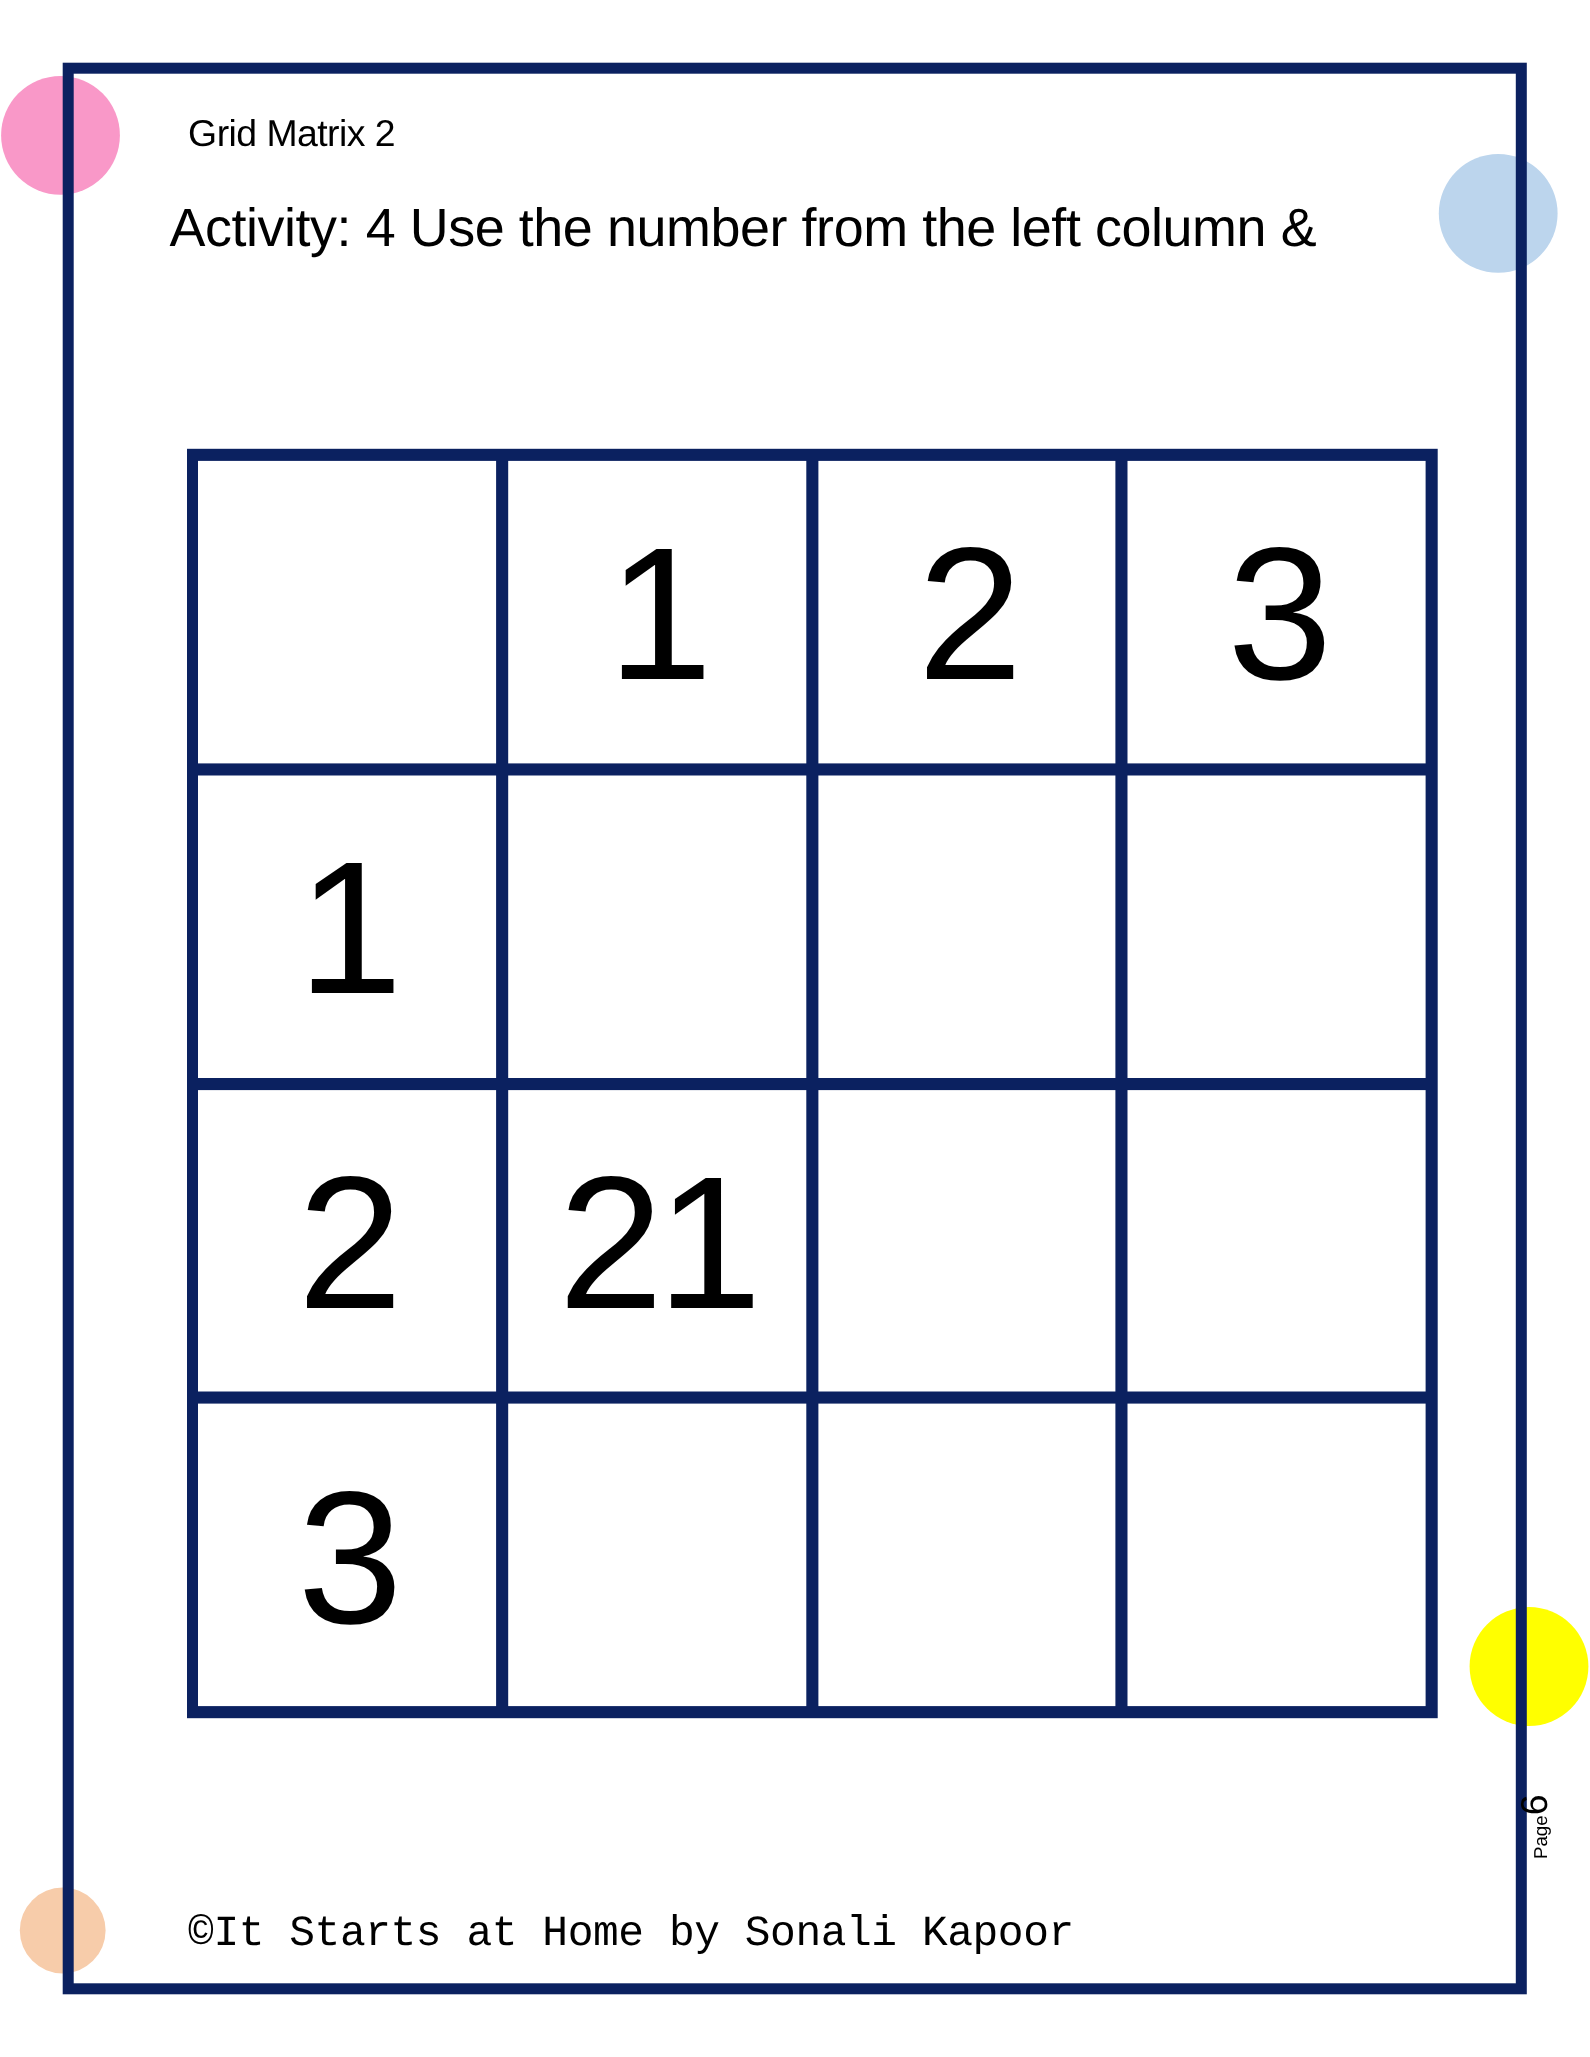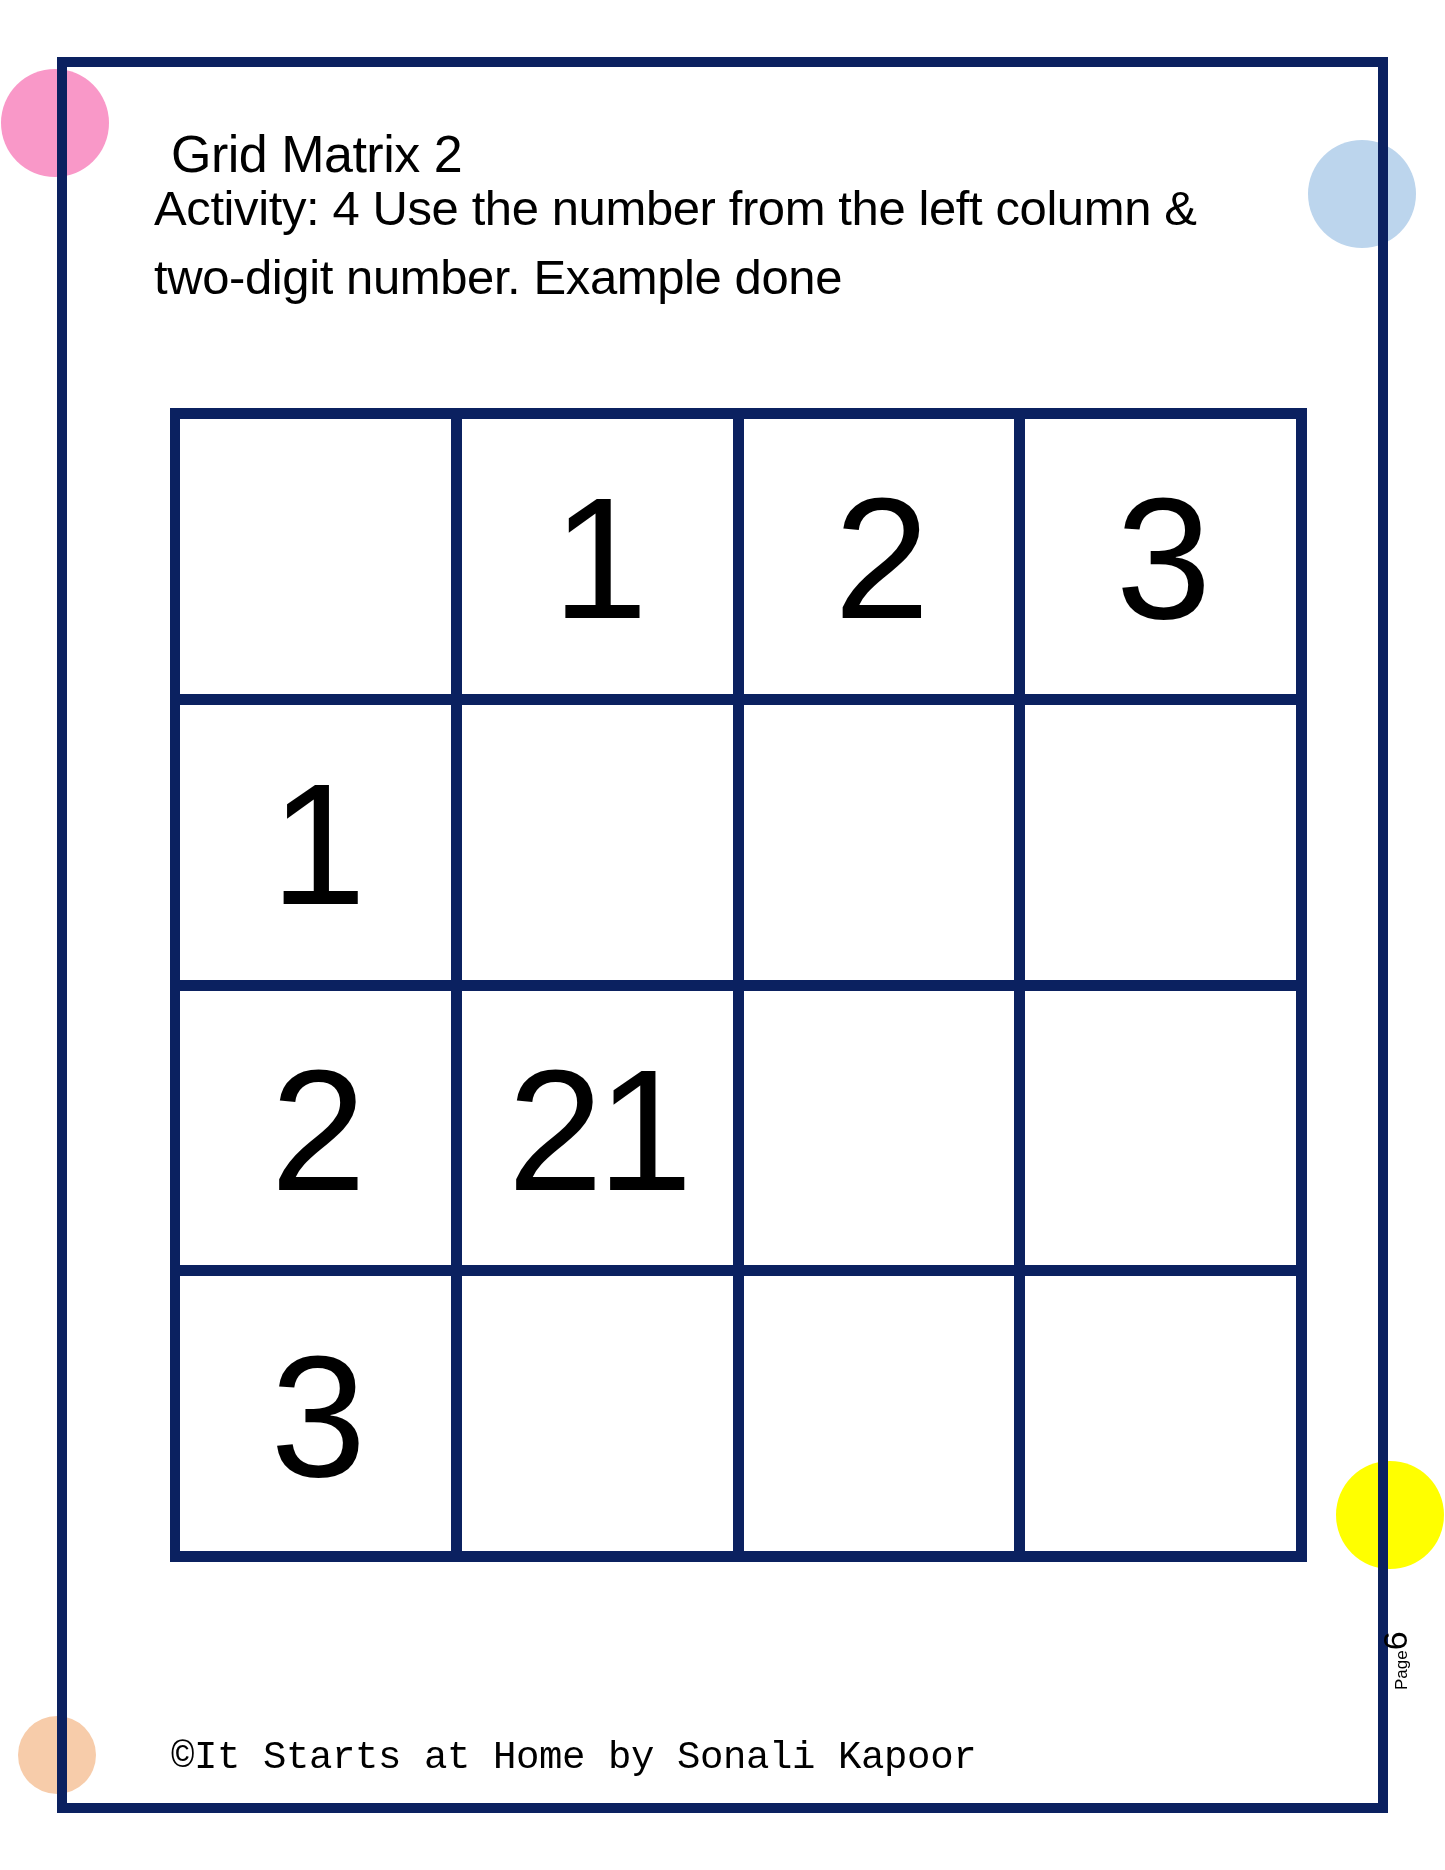--- a/index.html
+++ b/index.html
@@ -27,26 +27,25 @@
     width: 1331px;
     height: 1756px;
     box-sizing: border-box;
     border: 10px solid #0b2160;
     z-index: 2;
   }
   .title {
     position: absolute;
     left: 171px;
     top: 92px;
-    font-size: 52px;
+    font-size: 34px;
     line-height: 60px;
     white-space: nowrap;
     z-index: 3;
     letter-spacing: -0.5px;
-    margin-top: 32px;
   }
   .instructions {
     position: absolute;
     left: 154px;
     top: 174px;
     width: 1120px;
     font-size: 49px;
     line-height: 68.5px;
     z-index: 3;
     letter-spacing: -0.4px;
@@ -120,21 +119,20 @@
 <div class="dot" style="left:1308px; top:140px; width:108px; height:108px; background:#bcd5ed;"></div>
 <div class="dot" style="left:1336px; top:1461px; width:108px; height:108px; background:#ffff00;"></div>
 <div class="dot" style="left:18px; top:1716px; width:78px; height:78px; background:#f7ccaa;"></div>
 
 <div class="page-frame"></div>
 
 <div class="title">Grid Matrix 2</div>
 
 <div class="instructions">
   <span class="line">Activity: 4 Use the number from the left column &amp;</span>
-  <span class="line">two-digit number. Example done</span>
 </div>
 
 <div class="grid">
 
   <div class="cell"></div>
   <div class="cell">1</div>
   <div class="cell">2</div>
   <div class="cell">3</div>
 
   <div class="cell">1</div>

